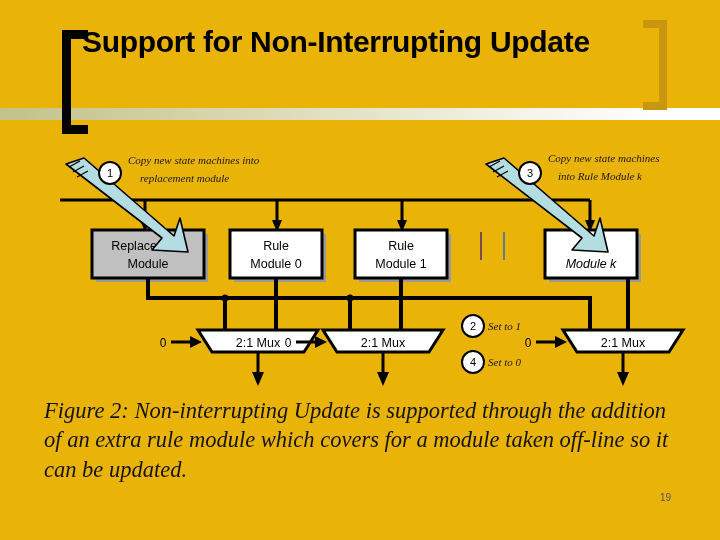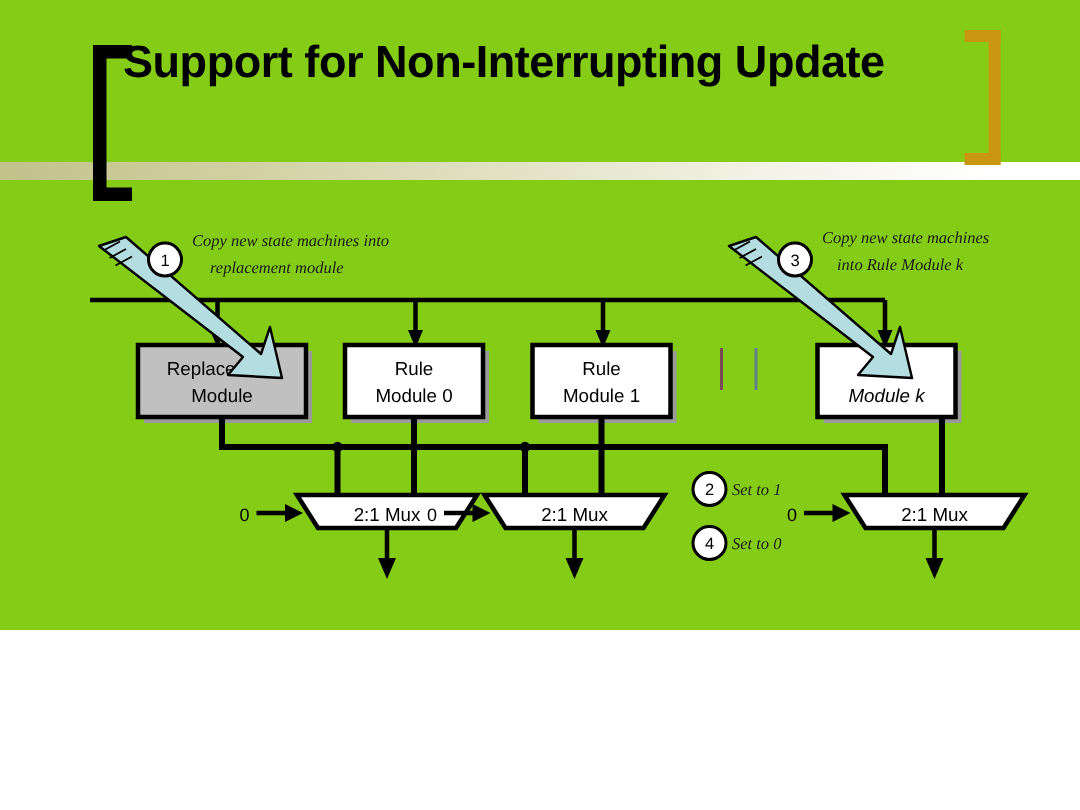--- a/index.html
+++ b/index.html
@@ -3,22 +3,22 @@
 <meta charset="utf-8">
 <style>
   html, body {
     margin: 0;
     padding: 0;
     background: #ffffff;
   }
   #slide {
     position: relative;
     width: 720px;
-    height: 420px;
-    background: #84cc16;
+    height: 540px;
+    background: #eab308;
     overflow: hidden;
     font-family: "Liberation Sans", sans-serif;
   }
 
   
   #olive-bar {
     position: absolute;
     left: 0;
     top: 108px;
     width: 720px;
@@ -263,16 +263,17 @@
       </g>
       <g>
         <circle cx="445" cy="222" r="11" fill="#ffffff" stroke="#000" stroke-width="2"></circle>
         <text class="dg-step-num" x="445" y="226" text-anchor="middle">4</text>
         <text class="dg-note" x="460" y="226">Set to 0</text>
       </g>
 
     </svg>
   </div>
 
+  <div id="caption">Figure 2: Non-interrupting Update is supported through the addition of an extra rule module which covers for a module taken off-line so it can be updated.</div>
 
   <div id="page-number">19</div>
 
 </div>
 
 </body></html>

